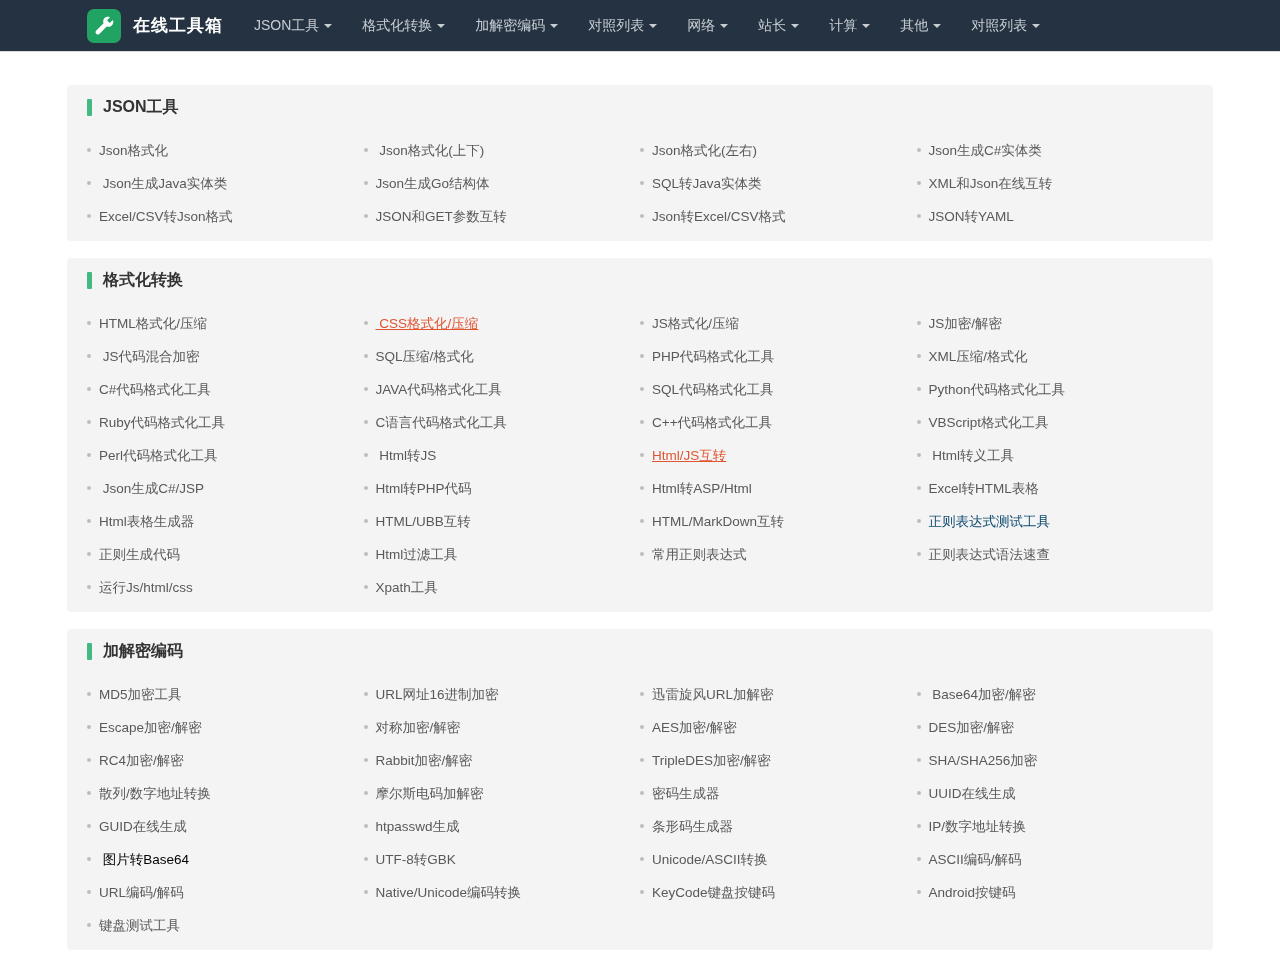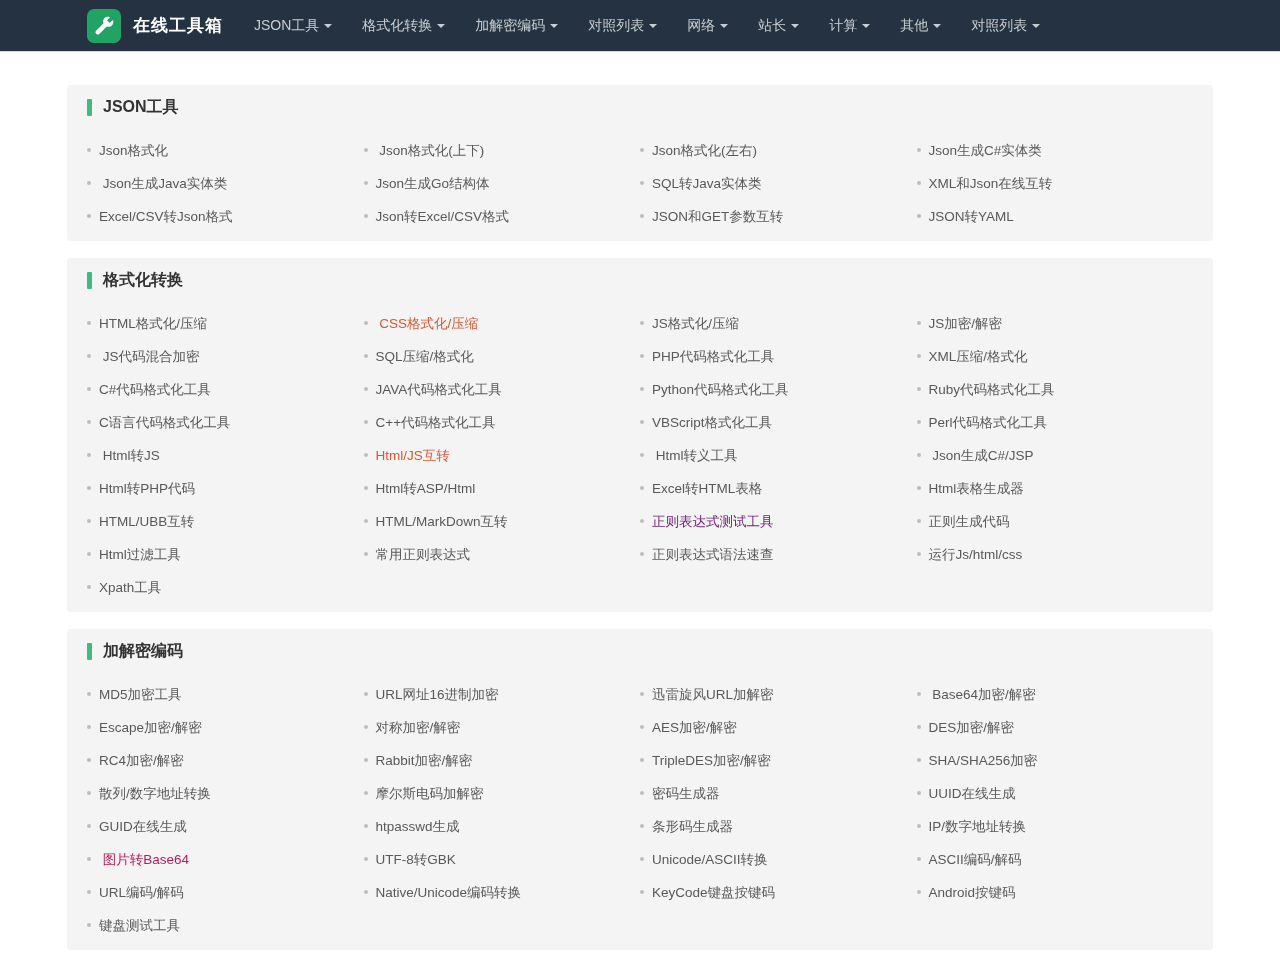--- a/index.html
+++ b/index.html
@@ -81,23 +81,23 @@
   }
   .bullet {
     display: inline-block;
     width: 4px; height: 4px;
     border-radius: 50%;
     background: #bdbdbd;
     margin-right: 8px;
     vertical-align: 3px;
   }
   .tool-label { color: inherit; }
-  li.c-orange .tool-label { color: #df5532; }
-  li.c-green  .tool-label { color: #701a75; text-align: center; }
-  li.c-red    .tool-label { color: #be185d; }
+  li.c-orange .tool-label { color: #df5532; text-decoration: underline; }
+  li.c-green  .tool-label { color: #0c4a6e; text-align: center; }
+  li.c-red    .tool-label { color: #000000; }
 </style>
 </head>
 <body>
 
 <nav class="navbar">
   <div class="nav-inner">
     <div class="brand">
       <span class="logo">
         <svg viewBox="0 0 24 24" aria-hidden="true">
           <path fill="#ffffff" d="M21.9 6.1c-.1-.4-.6-.5-.9-.2l-2.8 2.8-2.9-2.9 2.8-2.8c.3-.3.2-.8-.2-.9-1.8-.6-3.9-.2-5.3 1.3-1.5 1.5-1.9 3.7-1.1 5.6L3.4 17.1c-.9.9-.9 2.3 0 3.2l.3.3c.9.9 2.3.9 3.2 0l8.1-8.1c1.9.8 4.1.4 5.6-1.1 1.5-1.5 1.9-3.5 1.3-5.3z"></path>
@@ -129,41 +129,42 @@
     <ul class="tool-list">
           <li><span class="bullet"></span><span class="tool-label">Json格式化</span></li>
           <li><span class="bullet"></span><span class="tool-label"> Json格式化(上下)</span></li>
           <li><span class="bullet"></span><span class="tool-label">Json格式化(左右)</span></li>
           <li><span class="bullet"></span><span class="tool-label">Json生成C#实体类</span></li>
           <li><span class="bullet"></span><span class="tool-label"> Json生成Java实体类</span></li>
           <li><span class="bullet"></span><span class="tool-label">Json生成Go结构体</span></li>
           <li><span class="bullet"></span><span class="tool-label">SQL转Java实体类</span></li>
           <li><span class="bullet"></span><span class="tool-label">XML和Json在线互转</span></li>
           <li><span class="bullet"></span><span class="tool-label">Excel/CSV转Json格式</span></li>
+          <li><span class="bullet"></span><span class="tool-label">JSON和GET参数互转</span></li>
           <li><span class="bullet"></span><span class="tool-label">Json转Excel/CSV格式</span></li>
-          <li><span class="bullet"></span><span class="tool-label">JSON和GET参数互转</span></li>
           <li><span class="bullet"></span><span class="tool-label">JSON转YAML</span></li>
         </ul>
   </section>
       <section class="card">
     <div class="section-header">
       <span class="accent-bar"></span>
       <h2 class="section-title">格式化转换</h2>
     </div>
     <ul class="tool-list">
           <li><span class="bullet"></span><span class="tool-label">HTML格式化/压缩</span></li>
           <li class="c-orange"><span class="bullet"></span><span class="tool-label"> CSS格式化/压缩</span></li>
           <li><span class="bullet"></span><span class="tool-label">JS格式化/压缩</span></li>
           <li><span class="bullet"></span><span class="tool-label">JS加密/解密</span></li>
           <li><span class="bullet"></span><span class="tool-label"> JS代码混合加密</span></li>
           <li><span class="bullet"></span><span class="tool-label">SQL压缩/格式化</span></li>
           <li><span class="bullet"></span><span class="tool-label">PHP代码格式化工具</span></li>
           <li><span class="bullet"></span><span class="tool-label">XML压缩/格式化</span></li>
           <li><span class="bullet"></span><span class="tool-label">C#代码格式化工具</span></li>
           <li><span class="bullet"></span><span class="tool-label">JAVA代码格式化工具</span></li>
+          <li><span class="bullet"></span><span class="tool-label">SQL代码格式化工具</span></li>
           <li><span class="bullet"></span><span class="tool-label">Python代码格式化工具</span></li>
           <li><span class="bullet"></span><span class="tool-label">Ruby代码格式化工具</span></li>
           <li><span class="bullet"></span><span class="tool-label">C语言代码格式化工具</span></li>
           <li><span class="bullet"></span><span class="tool-label">C++代码格式化工具</span></li>
           <li><span class="bullet"></span><span class="tool-label">VBScript格式化工具</span></li>
           <li><span class="bullet"></span><span class="tool-label">Perl代码格式化工具</span></li>
           <li><span class="bullet"></span><span class="tool-label"> Html转JS</span></li>
           <li class="c-orange"><span class="bullet"></span><span class="tool-label">Html/JS互转</span></li>
           <li><span class="bullet"></span><span class="tool-label"> Html转义工具</span></li>
           <li><span class="bullet"></span><span class="tool-label"> Json生成C#/JSP</span></li>

